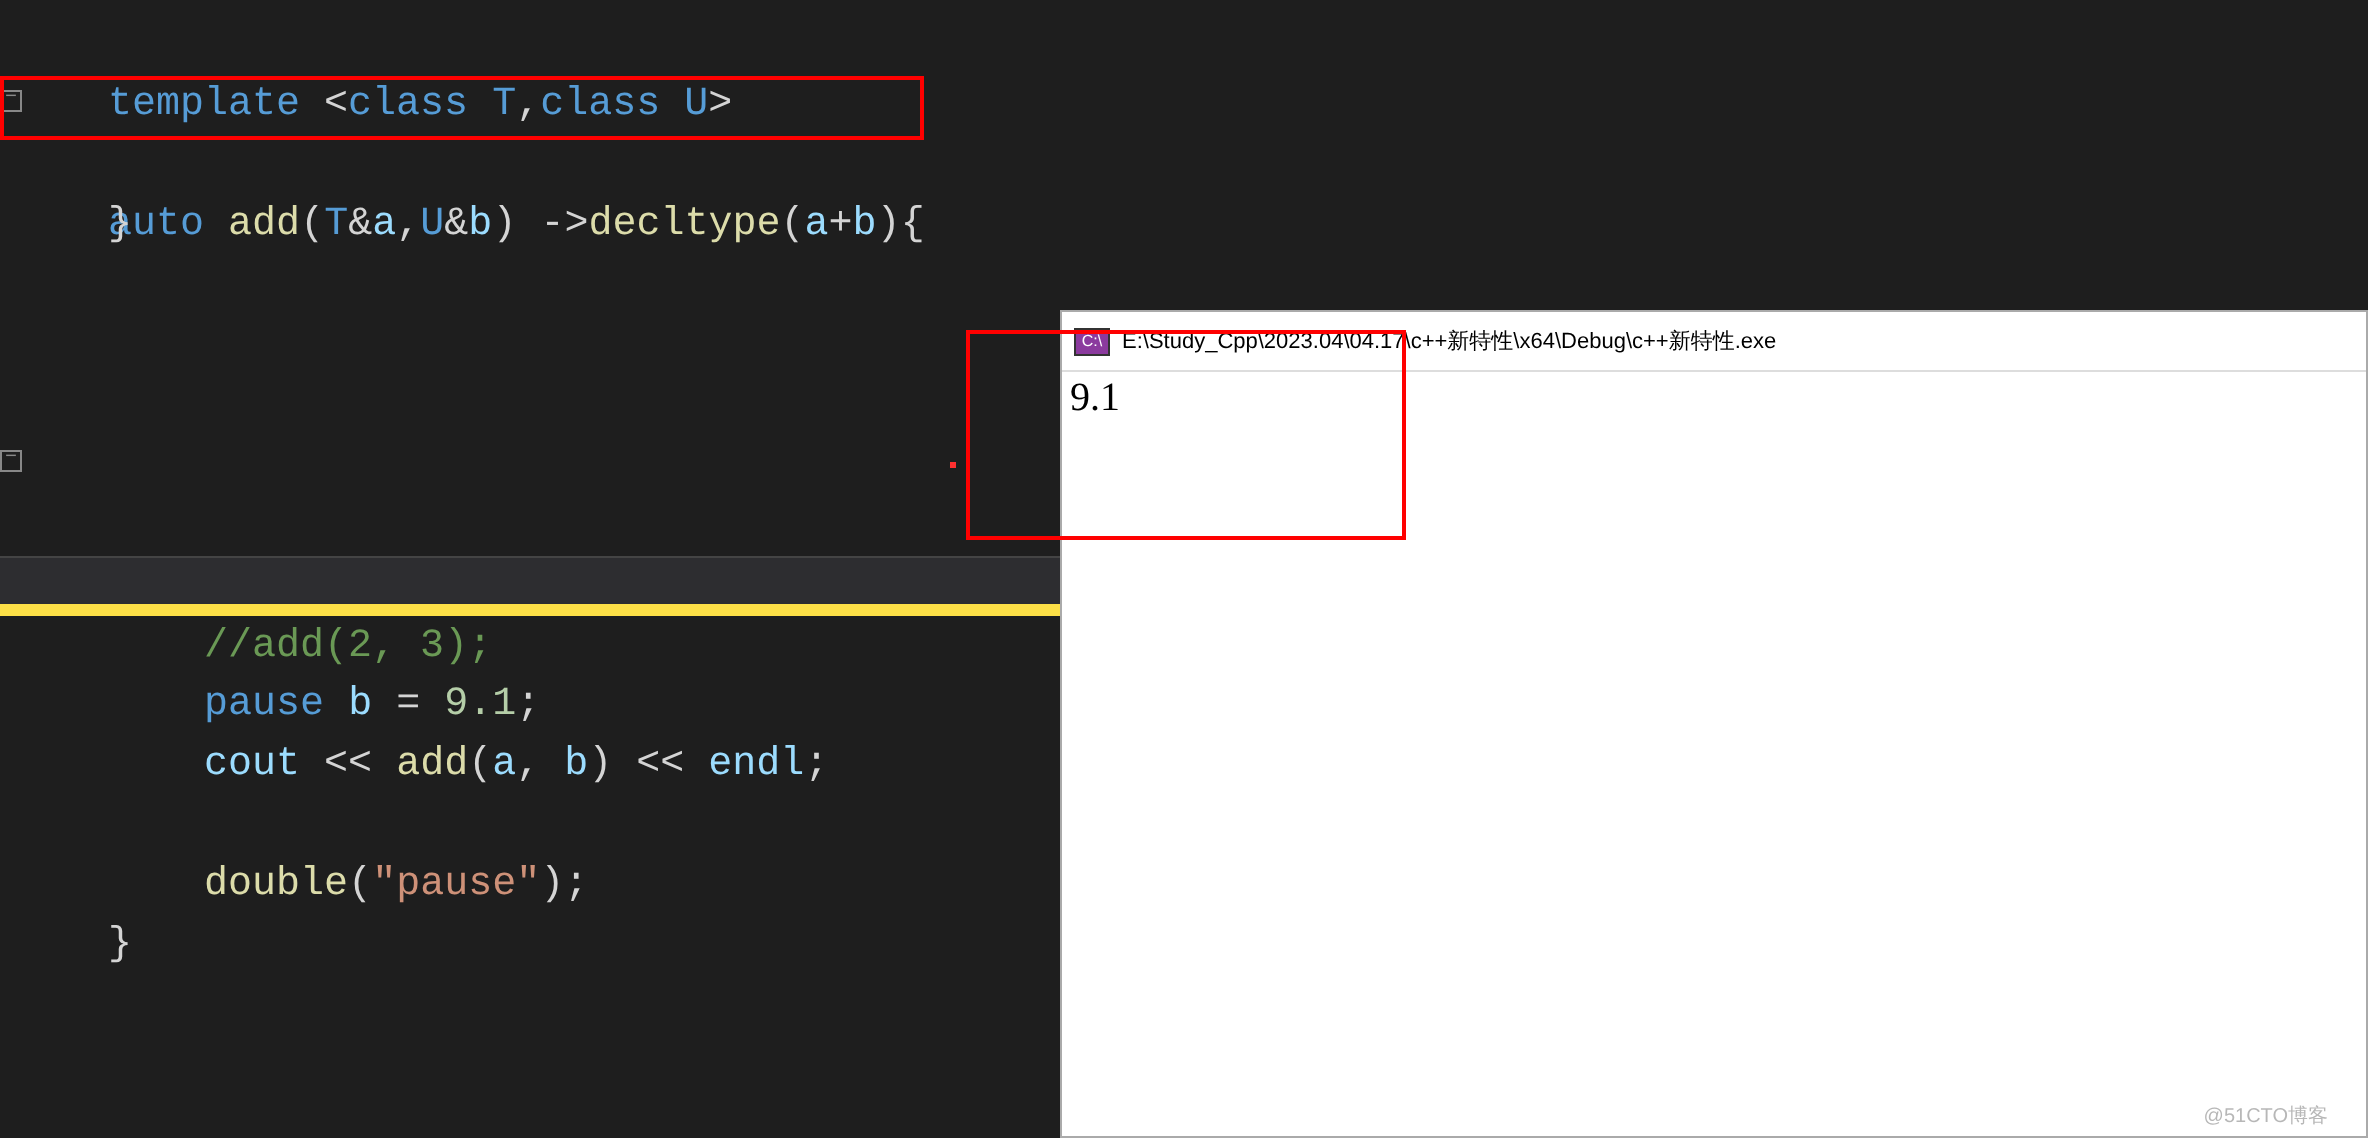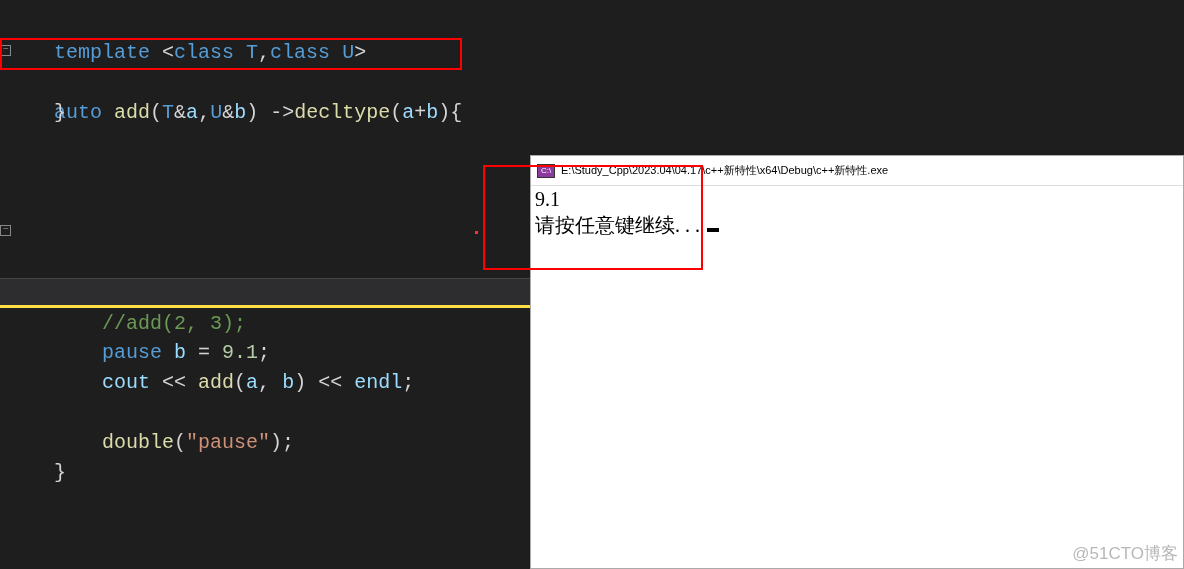--- a/index.html
+++ b/index.html
@@ -37,21 +37,21 @@
     border: 1px solid #888;
     color: #888;
     font-size: 10px;
     line-height: 8px;
     text-align: center;
     background: #1e1e1e;
   }
   .highlighted-line {
     background: #2d2d30;
     border-top: 1px solid #444;
-    border-bottom: 3px solid #fde047;
+    border-bottom: 6px solid #fde047;
   }
   .kw-blue { color: #569cd6; }
   .kw-type { color: #569cd6; }
   .func-name { color: #dcdcaa; }
   .punct { color: #d4d4d4; }
   .ident { color: #9cdcfe; }
   .op { color: #d4d4d4; }
   .paren { color: #d4d4d4; }
   .angle { color: #d4d4d4; }
   .brace { color: #d4d4d4; }
@@ -122,24 +122,24 @@
   .cursor-block {
     display: inline-block;
     width: 12px;
     height: 4px;
     background: #000;
     vertical-align: baseline;
     margin-left: 2px;
   }
   .watermark {
     position: absolute;
-    right: 6px;
+    right: 20px;
     bottom: 4px;
     color: #888;
-    font-size: 17px;
+    font-size: 10px;
     font-family: sans-serif;
     opacity: 0.6;
   }
   .red-dot {
     position: absolute;
     width: 3px;
     height: 3px;
     background: #ff3030;
     left: 475px;
     top: 231px;
@@ -201,21 +201,20 @@
 
 </div>
 
 <div class="console-window">
   <div class="console-titlebar">
     <div class="console-icon">C:\</div>
     <div class="console-title">E:\Study_Cpp\2023.04\04.17\c++新特性\x64\Debug\c++新特性.exe</div>
   </div>
   <div class="console-body">
     <div>9.1</div>
-    <div><span>请按任意键继续. . . </span><span class="cursor-block"></span></div>
   </div>
 </div>
 
 <div class="red-box-1"></div>
 <div class="red-box-2"></div>
 <div class="red-dot"></div>
 
 <div class="watermark">@51CTO博客</div>
 
 </body></html>

